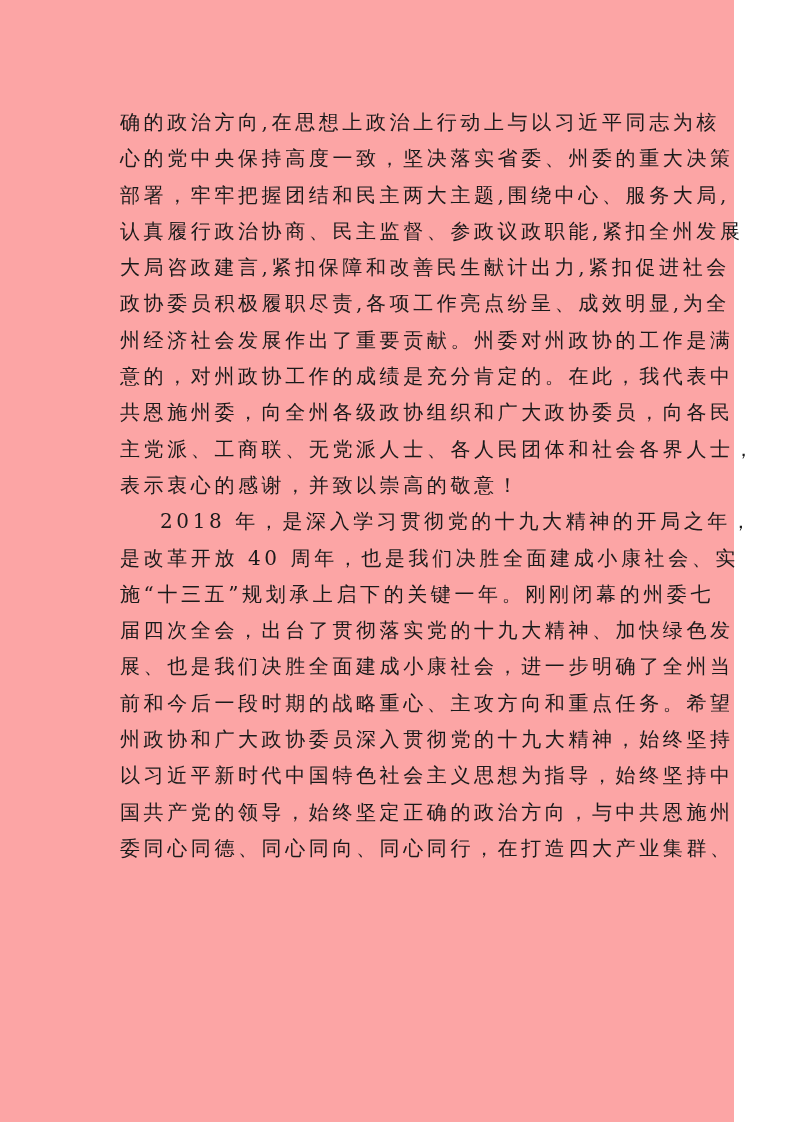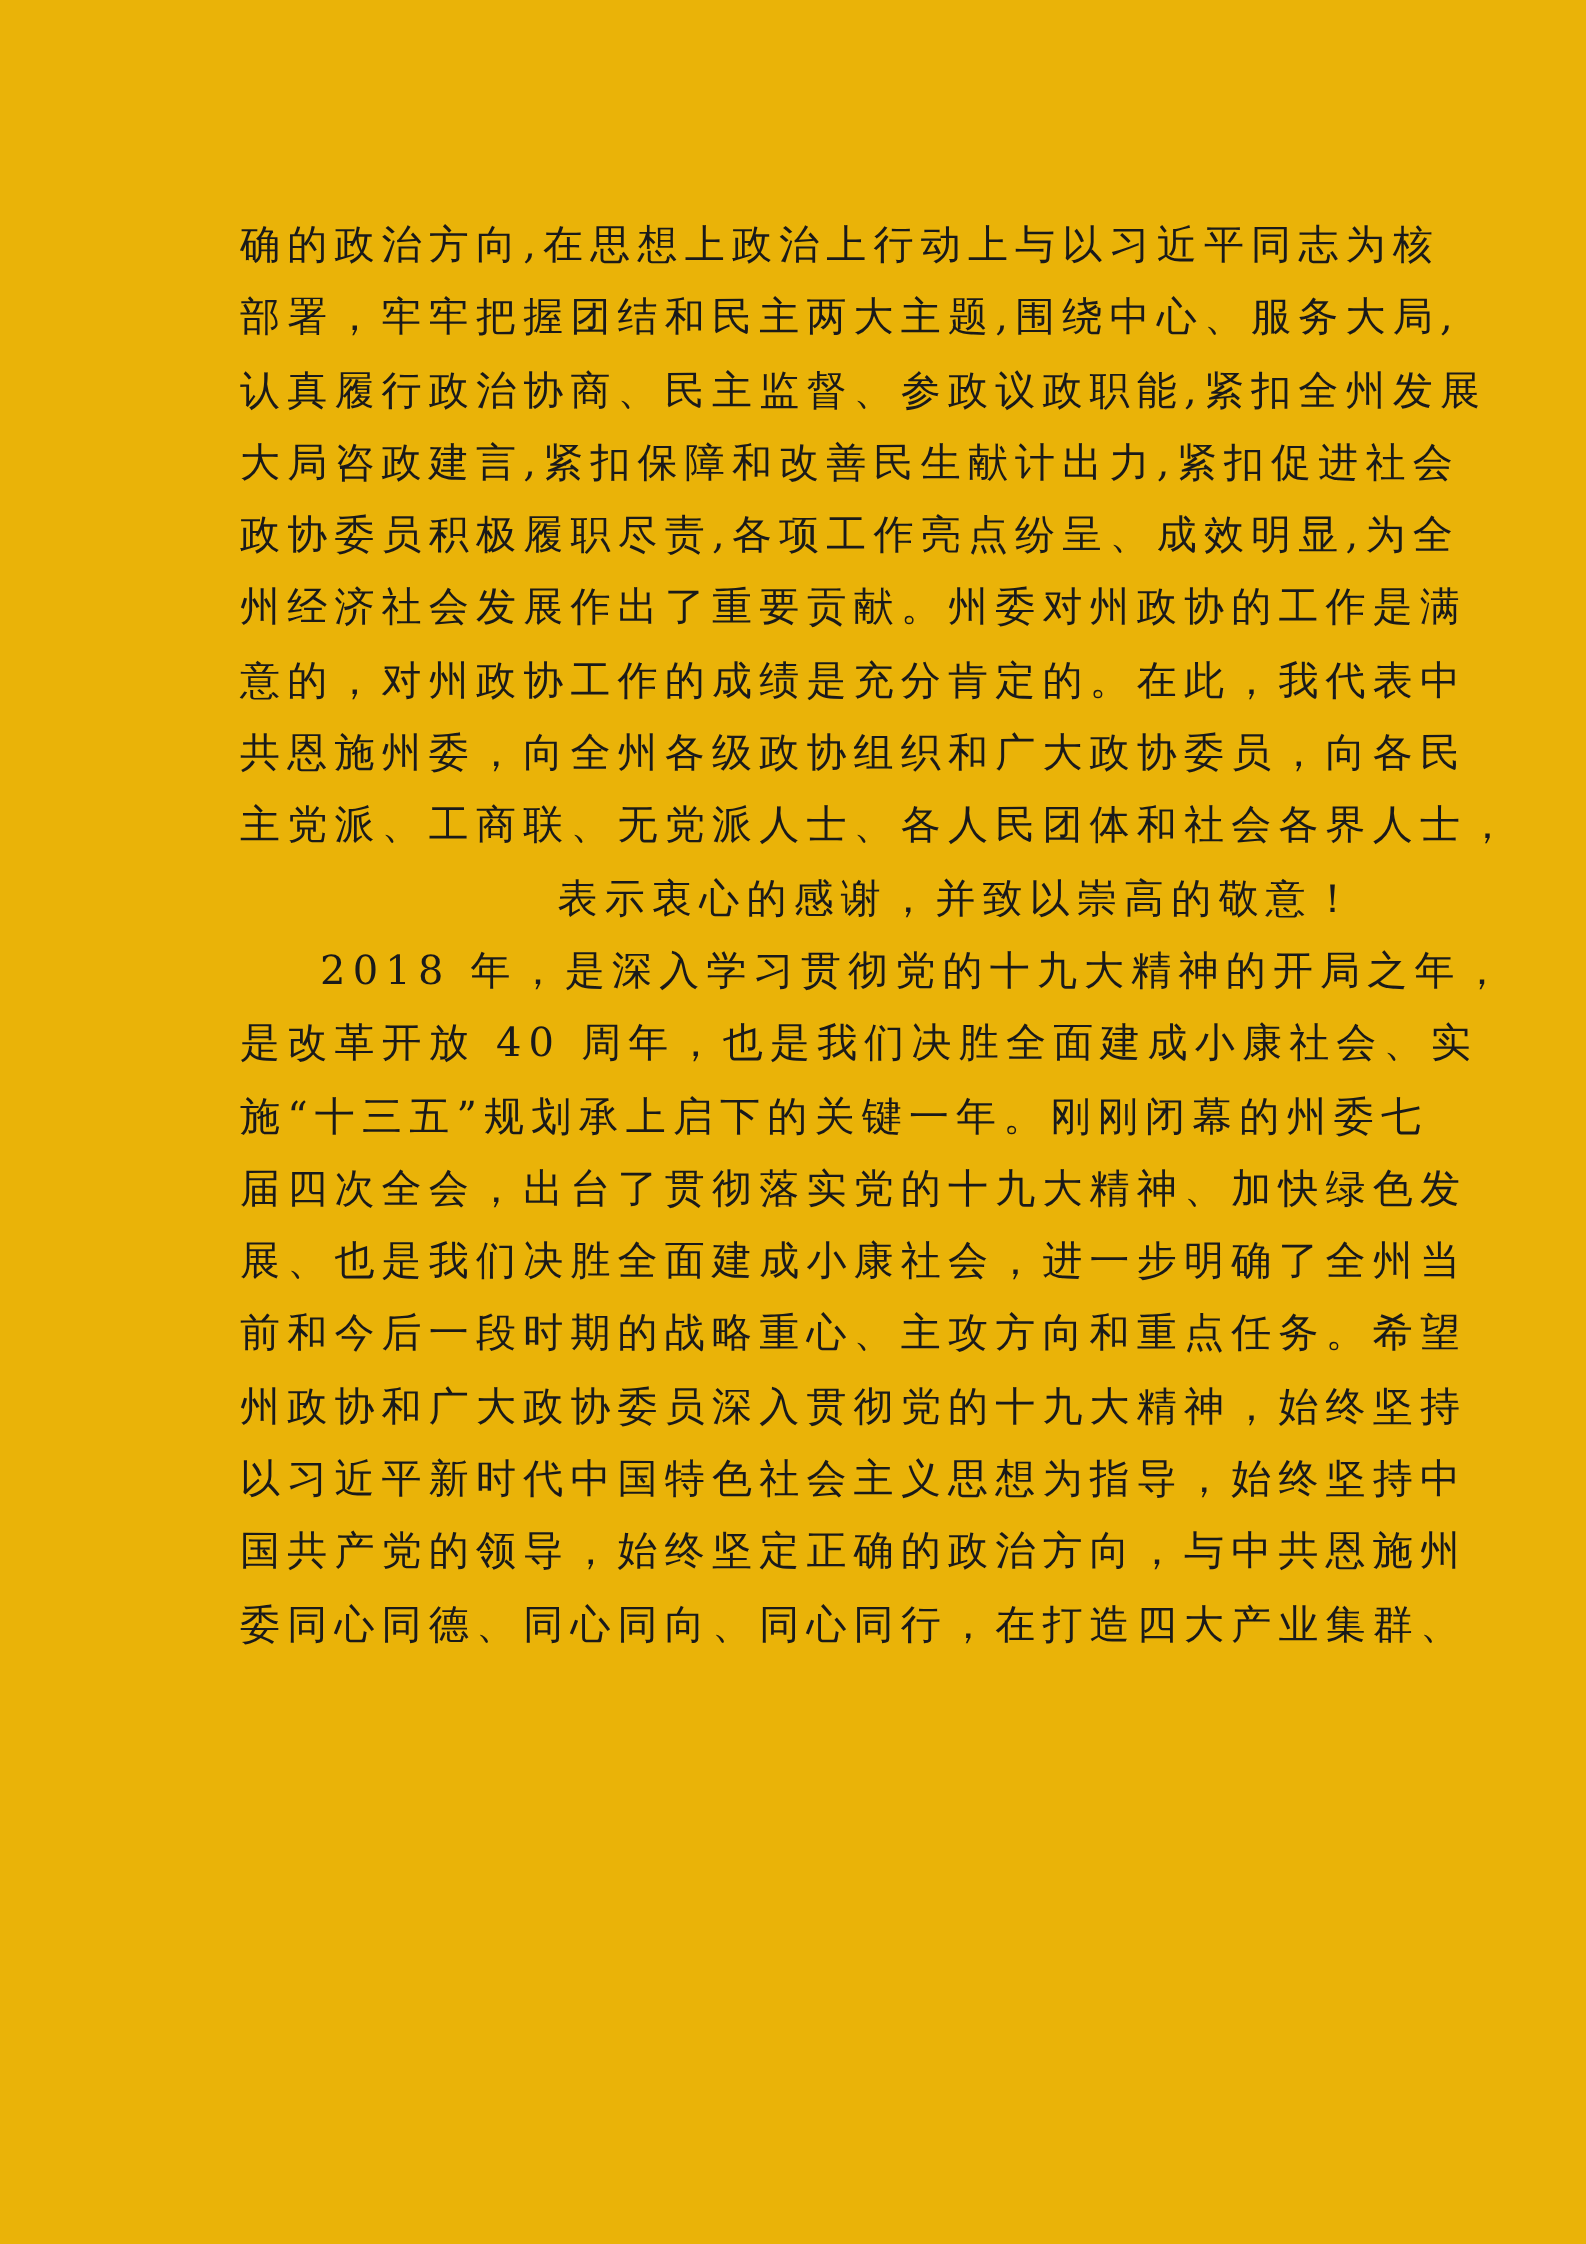--- a/index.html
+++ b/index.html
@@ -10,24 +10,23 @@
     body {
       width: 793px;
       height: 1122px;
       position: relative;
       overflow: hidden;
     }
     .page {
       position: absolute;
       left: 0;
       top: 0;
-      width: 793px;
+      width: 734px;
       height: 1122px;
-      background: #eab308;
-      text-align: right;
+      background: #fca5a5;
     }
     .text-block {
       position: absolute;
       left: 120px;
       top: 104px;
       width: 560px;
       color: #1a1a1a;
       font-family: "DejaVu Serif", "Liberation Serif", serif;
       font-size: 20px;
       line-height: 36.3px;
@@ -43,20 +42,21 @@
     }
   </style>
 </head>
 <body>
 
 <div class="page">
   <div class="text-block">
 
     <div>
       <span class="line">确的政治方向,在思想上政治上行动上与以习近平同志为核</span>
+      <span class="line">心的党中央保持高度一致，坚决落实省委、州委的重大决策</span>
       <span class="line">部署，牢牢把握团结和民主两大主题,围绕中心、服务大局,</span>
       <span class="line">认真履行政治协商、民主监督、参政议政职能,紧扣全州发展</span>
       <span class="line">大局咨政建言,紧扣保障和改善民生献计出力,紧扣促进社会</span>
       <span class="line">政协委员积极履职尽责,各项工作亮点纷呈、成效明显,为全</span>
       <span class="line">州经济社会发展作出了重要贡献。州委对州政协的工作是满</span>
       <span class="line">意的，对州政协工作的成绩是充分肯定的。在此，我代表中</span>
       <span class="line">共恩施州委，向全州各级政协组织和广大政协委员，向各民</span>
       <span class="line">主党派、工商联、无党派人士、各人民团体和社会各界人士，</span>
       <span class="line">表示衷心的感谢，并致以崇高的敬意！</span>
     </div>

